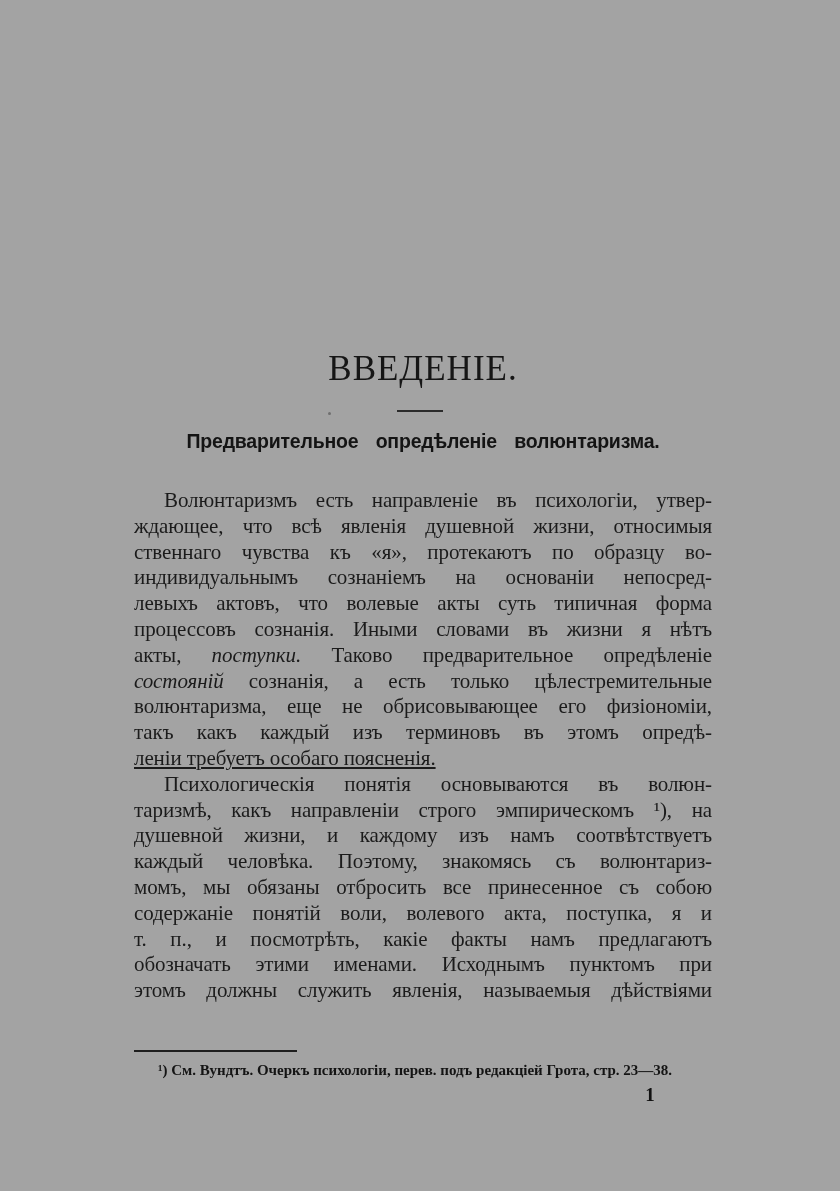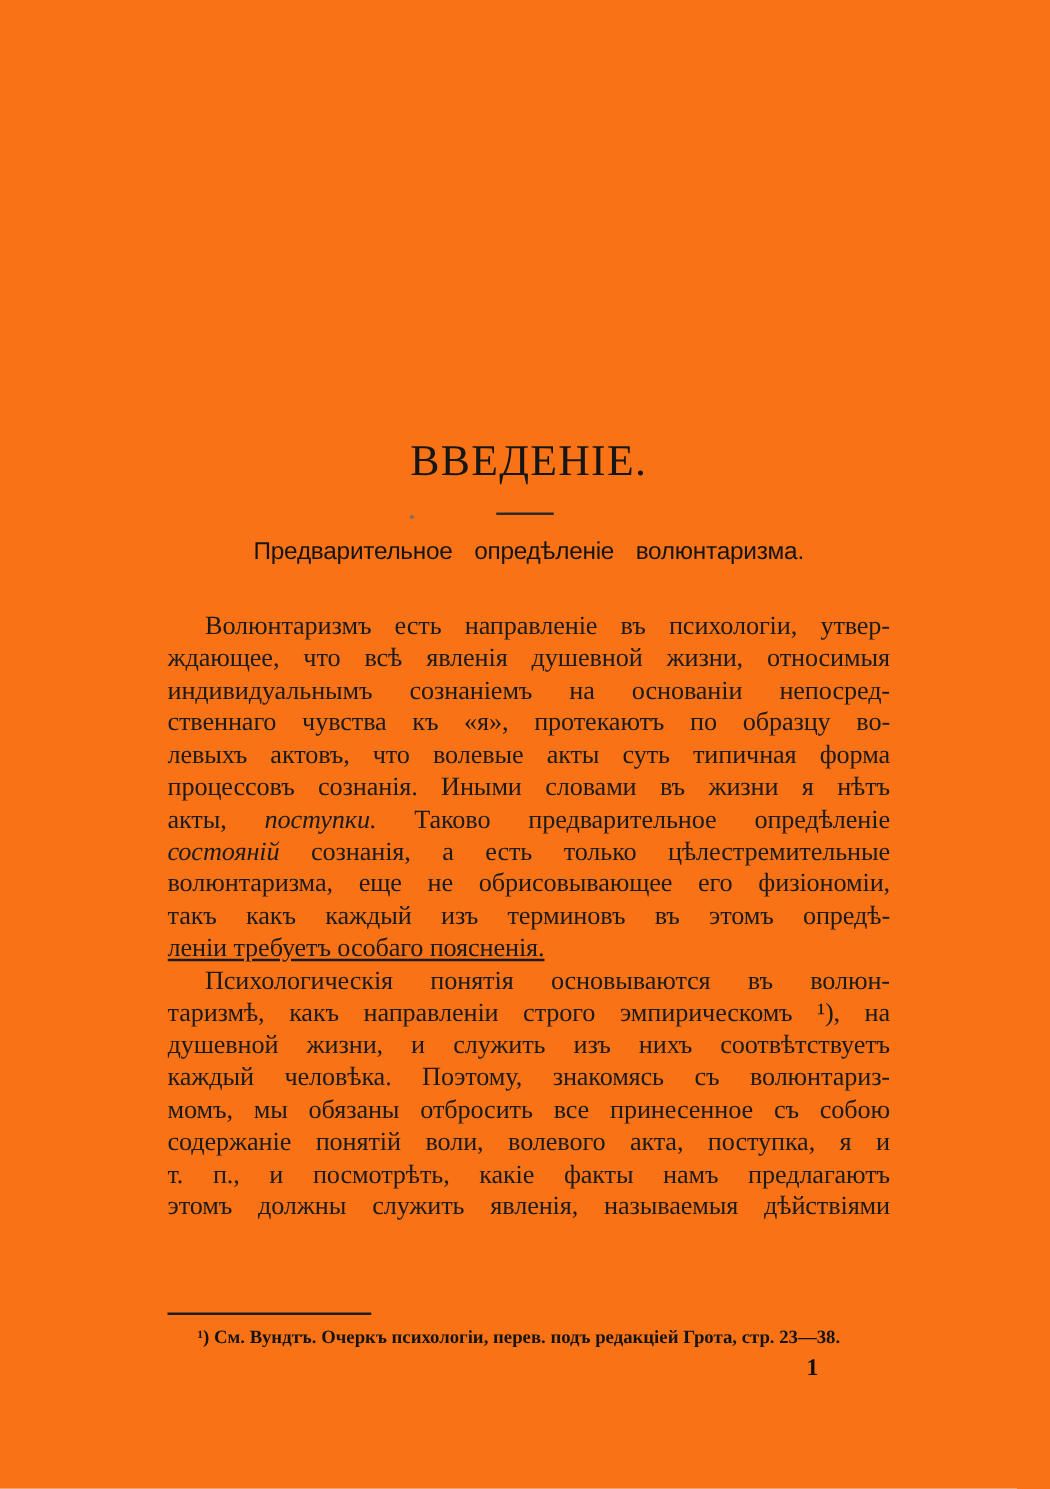--- a/index.html
+++ b/index.html
@@ -1,21 +1,21 @@
 <!DOCTYPE html>
 <html><head>
 <meta charset="utf-8">
 <style>
   html, body { margin: 0; padding: 0; background: #e8e8e8; }
   .page {
     position: relative;
     width: 840px;
     height: 1191px;
     margin: 0 auto;
-    background: #f97316;
+    background: #a3a3a3;
     color: #1a1a1a;
     font-family: "Liberation Serif", serif;
     overflow: hidden;
   }
   .chapter-title {
     position: absolute;
     top: 350px;
     left: 134px;
     width: 578px;
     margin: 0;
@@ -45,21 +45,21 @@
   }
   .section-heading {
     position: absolute;
     top: 430px;
     left: 134px;
     width: 578px;
     margin: 0;
     text-align: center;
     font-family: "Liberation Sans", sans-serif;
     font-size: 19.5px;
-    font-weight: normal;
+    font-weight: bold;
     letter-spacing: -0.2px;
     word-spacing: 12px;
     line-height: 1.2;
     color: #141414;
   }
   .body-text {
     position: absolute;
     top: 488px;
     left: 134px;
     width: 578px;
@@ -119,37 +119,38 @@
   <h1 class="chapter-title">ВВЕДЕНІЕ.</h1>
 
   <div class="ink-dot"></div>
   <div class="title-rule"></div>
 
   <h2 class="section-heading">Предварительное опредѣленіе волюнтаризма.</h2>
 
   <div class="body-text">
     <div class="ln first"><span>Волюнтаризмъ есть направленіе въ психологіи, утвер-</span></div>
     <div class="ln"><span>ждающее, что всѣ явленія душевной жизни, относимыя</span></div>
+    <div class="ln"><span>ственнаго чувства къ «я», протекаютъ по образцу во-</span></div>
     <div class="ln"><span>индивидуальнымъ сознаніемъ на основаніи непосред-</span></div>
-    <div class="ln"><span>ственнаго чувства къ «я», протекаютъ по образцу во-</span></div>
     <div class="ln"><span>левыхъ актовъ, что волевые акты суть типичная форма</span></div>
     <div class="ln"><span>процессовъ сознанія. Иными словами въ жизни я нѣтъ</span></div>
     <div class="ln"><span>акты, </span><span class="em">поступки.</span><span> Таково предварительное опредѣленіе</span></div>
     <div class="ln"><span class="em">состояній</span><span> сознанія, а есть только цѣлестремительные</span></div>
     <div class="ln"><span>волюнтаризма, еще не обрисовывающее его физіономіи,</span></div>
     <div class="ln"><span>такъ какъ каждый изъ терминовъ въ этомъ опредѣ-</span></div>
     <div class="ln endp"><span>леніи требуетъ особаго поясненія.</span></div>
 
     <div class="ln first"><span>Психологическія понятія основываются въ волюн-</span></div>
     <div class="ln"><span>таризмѣ, какъ направленіи строго эмпирическомъ ¹), на</span></div>
-    <div class="ln"><span>душевной жизни, и служить изъ нихъ соотвѣтствуетъ</span></div>
+    <div class="ln"><span>душевной жизни, и каждому изъ намъ соотвѣтствуетъ</span></div>
     <div class="ln"><span>каждый человѣка. Поэтому, знакомясь съ волюнтариз-</span></div>
     <div class="ln"><span>момъ, мы обязаны отбросить все принесенное съ собою</span></div>
     <div class="ln"><span>содержаніе понятій воли, волевого акта, поступка, я и</span></div>
     <div class="ln"><span>т. п., и посмотрѣть, какіе факты намъ предлагаютъ</span></div>
+    <div class="ln"><span>обозначать этими именами. Исходнымъ пунктомъ при</span></div>
     <div class="ln"><span>этомъ должны служить явленія, называемыя дѣйствіями</span></div>
   </div>
 
   <div class="fn-rule"></div>
   <div class="footnote">¹) См. Вундтъ. Очеркъ психологіи, перев. подъ редакціей Грота, стр. 23—38.</div>
 
   <div class="page-number">1</div>
 
 </div>
 

